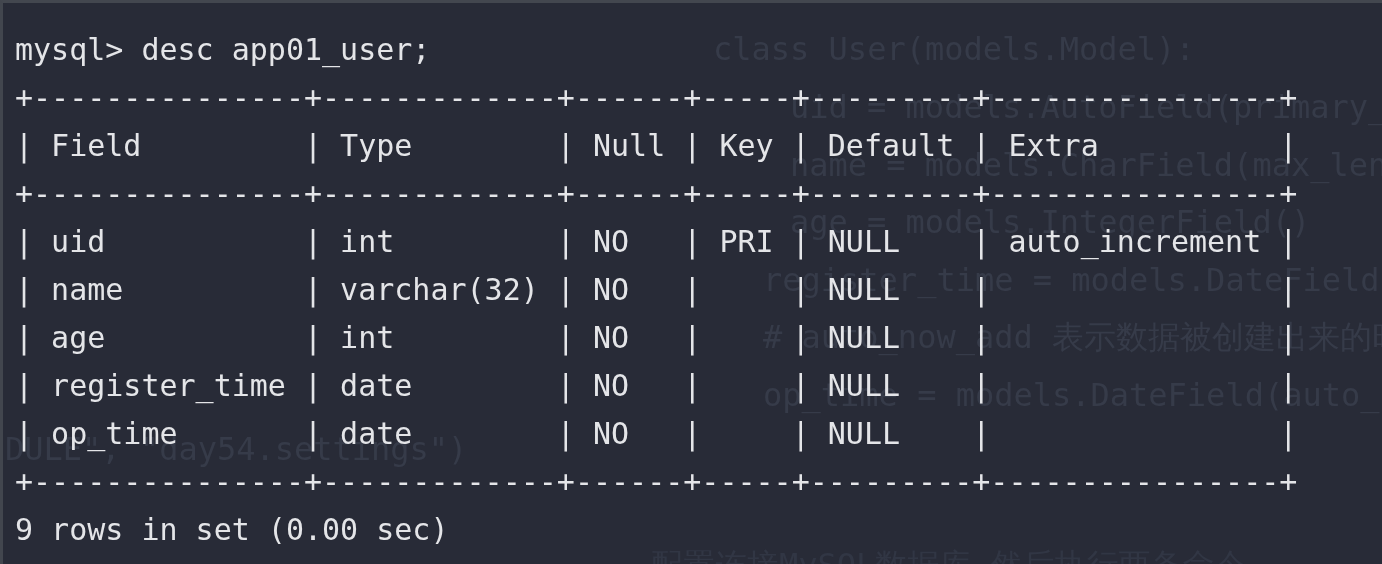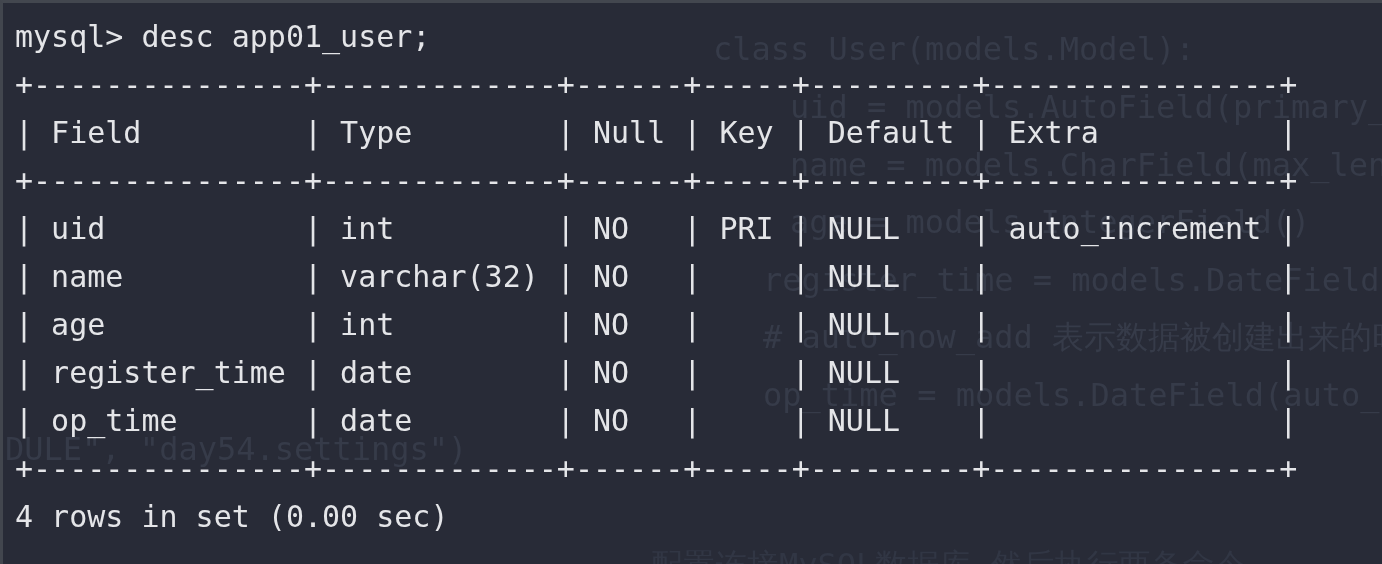--- a/index.html
+++ b/index.html
@@ -26,20 +26,21 @@
   }
   .ghost-line.dimmer{color:#313644;}
   
   .terminal{
     position:absolute;inset:0;z-index:2;
     padding:10px 0 0 12px;
     color:#e4e5e8;
     font-size:30px;
     line-height:48px;
     cursor:text;
+    margin-top:13px;
   }
   .terminal pre,.terminal div{
     margin:0;padding:0;
     font-family:"DejaVu Sans Mono", monospace;
     white-space:pre;
   }
 </style>
 </head>
 <body>
 
@@ -61,16 +62,16 @@
     <div>mysql&gt; desc app01_user;</div>
     <pre>+---------------+-------------+------+-----+---------+----------------+
 | Field         | Type        | Null | Key | Default | Extra          |
 +---------------+-------------+------+-----+---------+----------------+
 | uid           | int         | NO   | PRI | NULL    | auto_increment |
 | name          | varchar(32) | NO   |     | NULL    |                |
 | age           | int         | NO   |     | NULL    |                |
 | register_time | date        | NO   |     | NULL    |                |
 | op_time       | date        | NO   |     | NULL    |                |
 +---------------+-------------+------+-----+---------+----------------+</pre>
-    <div>4 rows in set (0.00 sec)</div>
+    <div>9 rows in set (0.00 sec)</div>
   </div>
 
 </div>
 
 </body></html>

